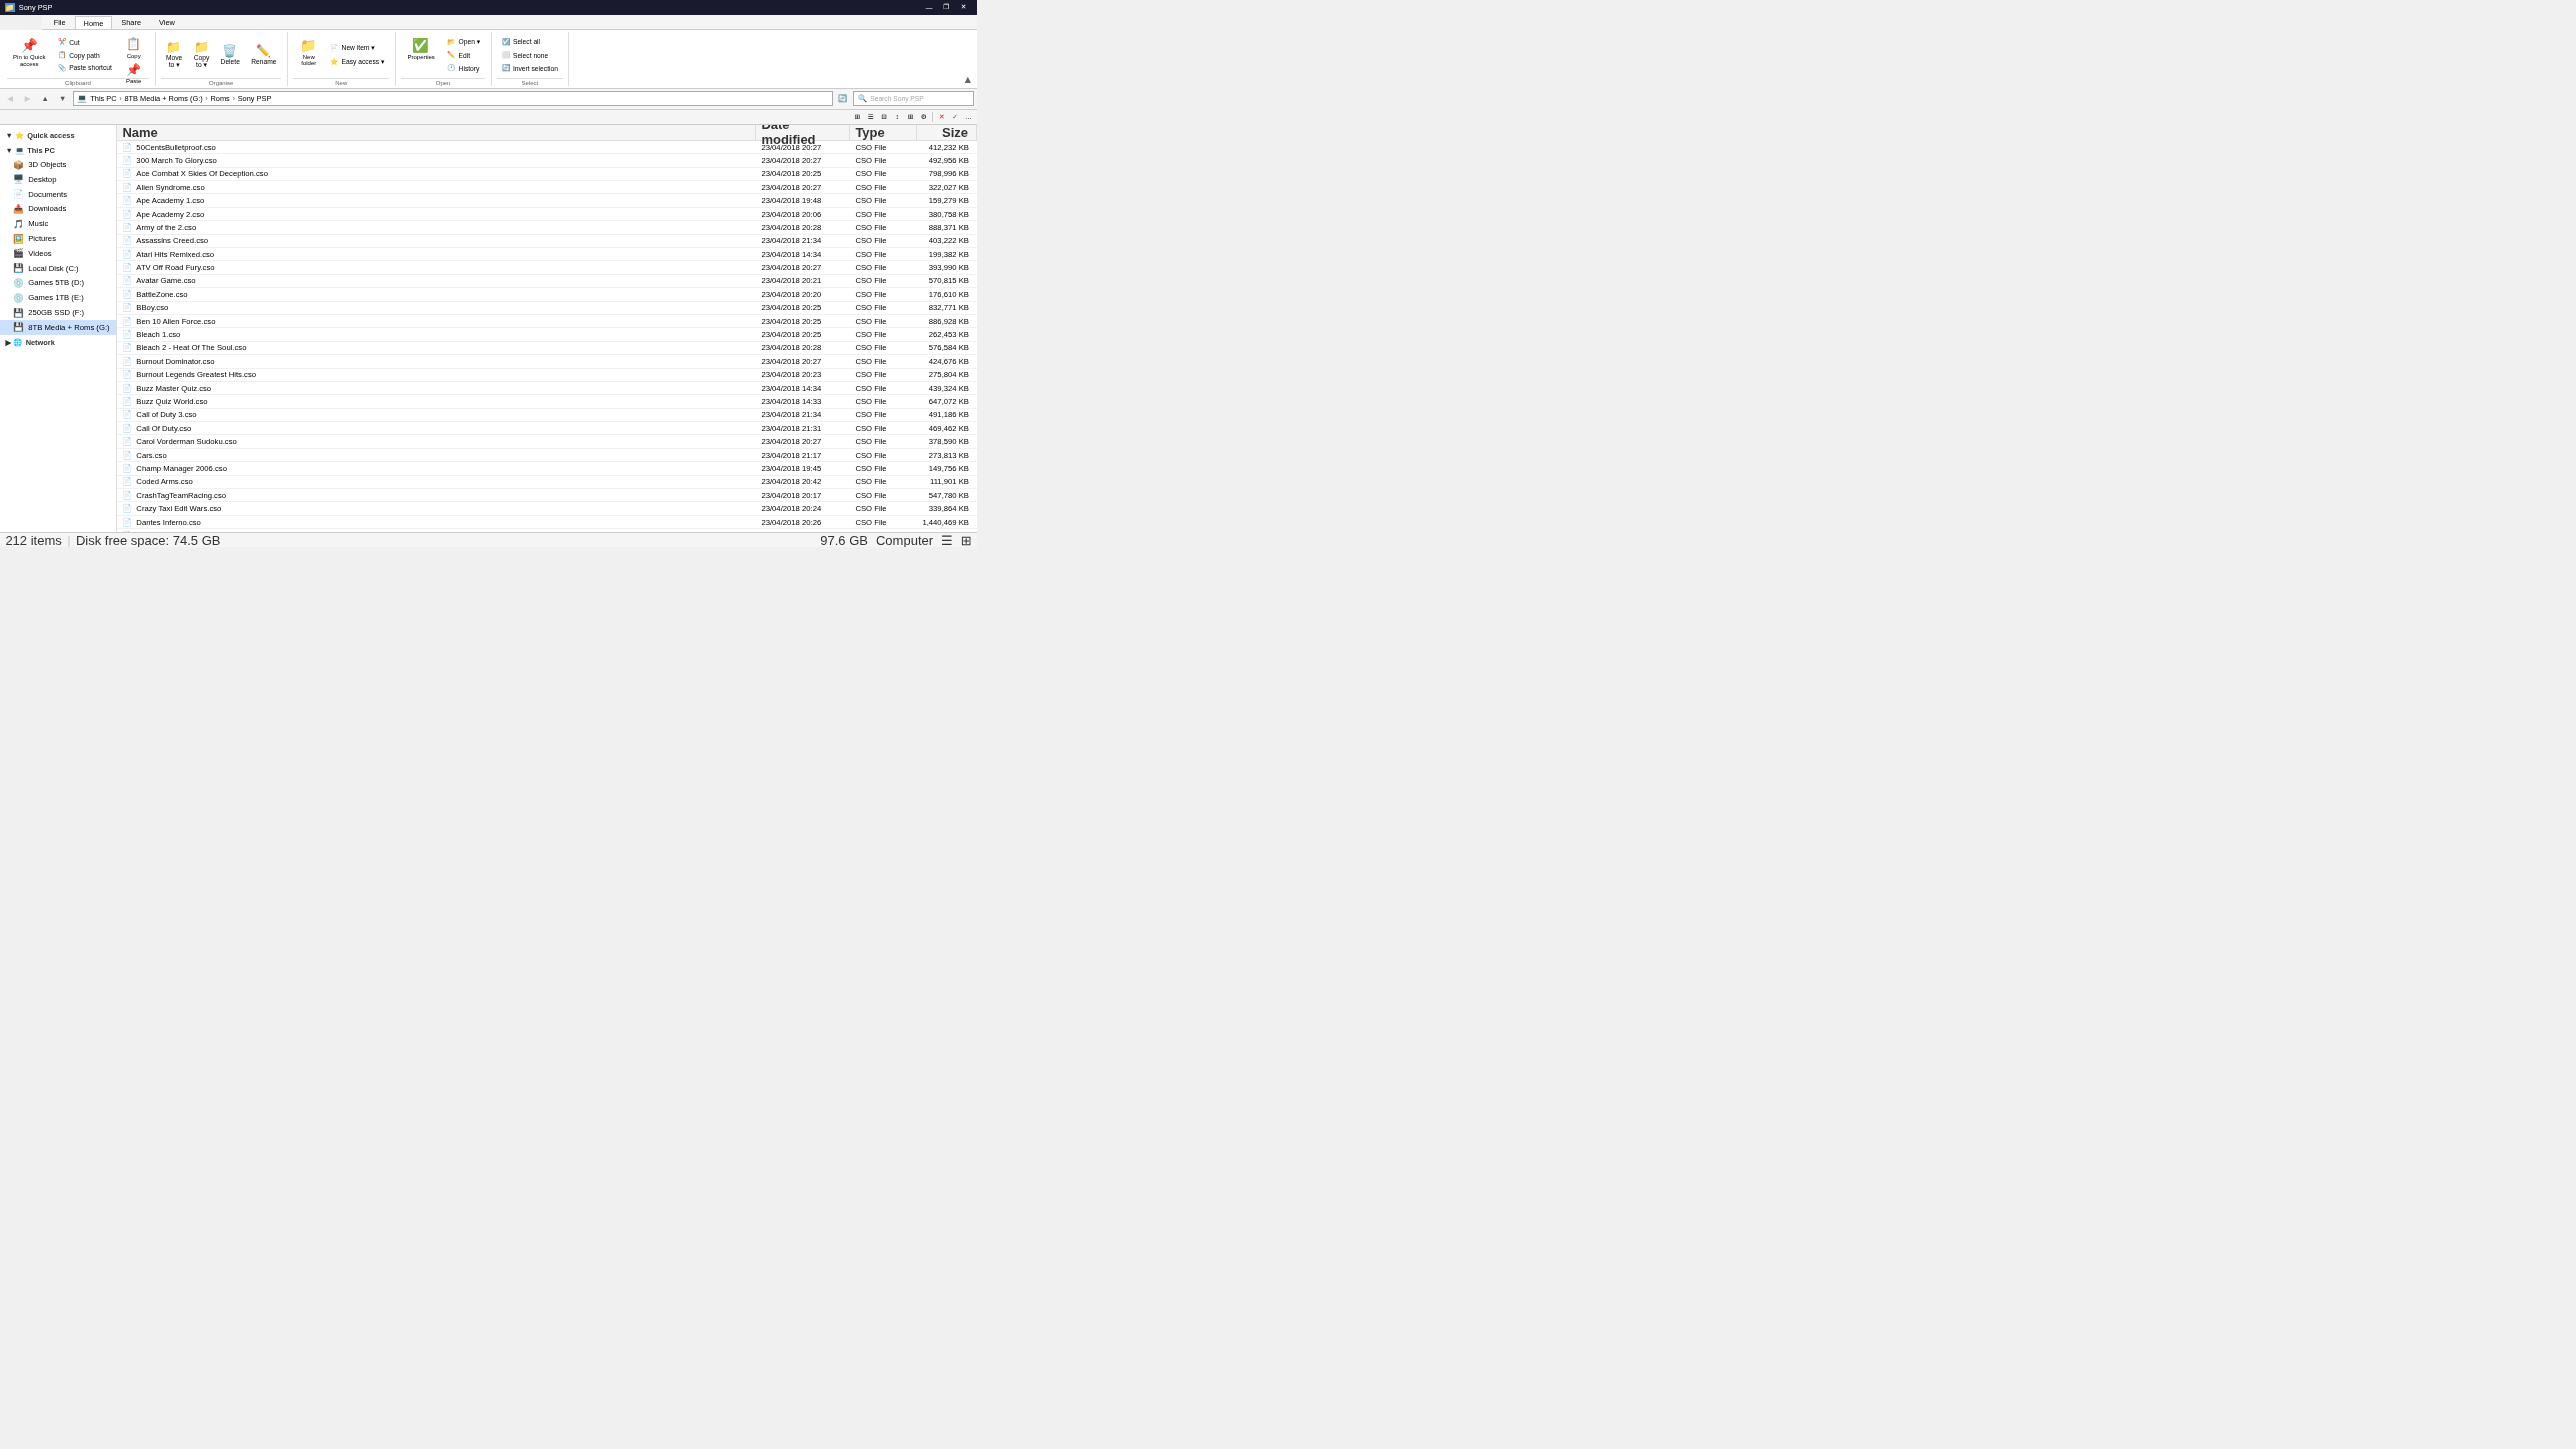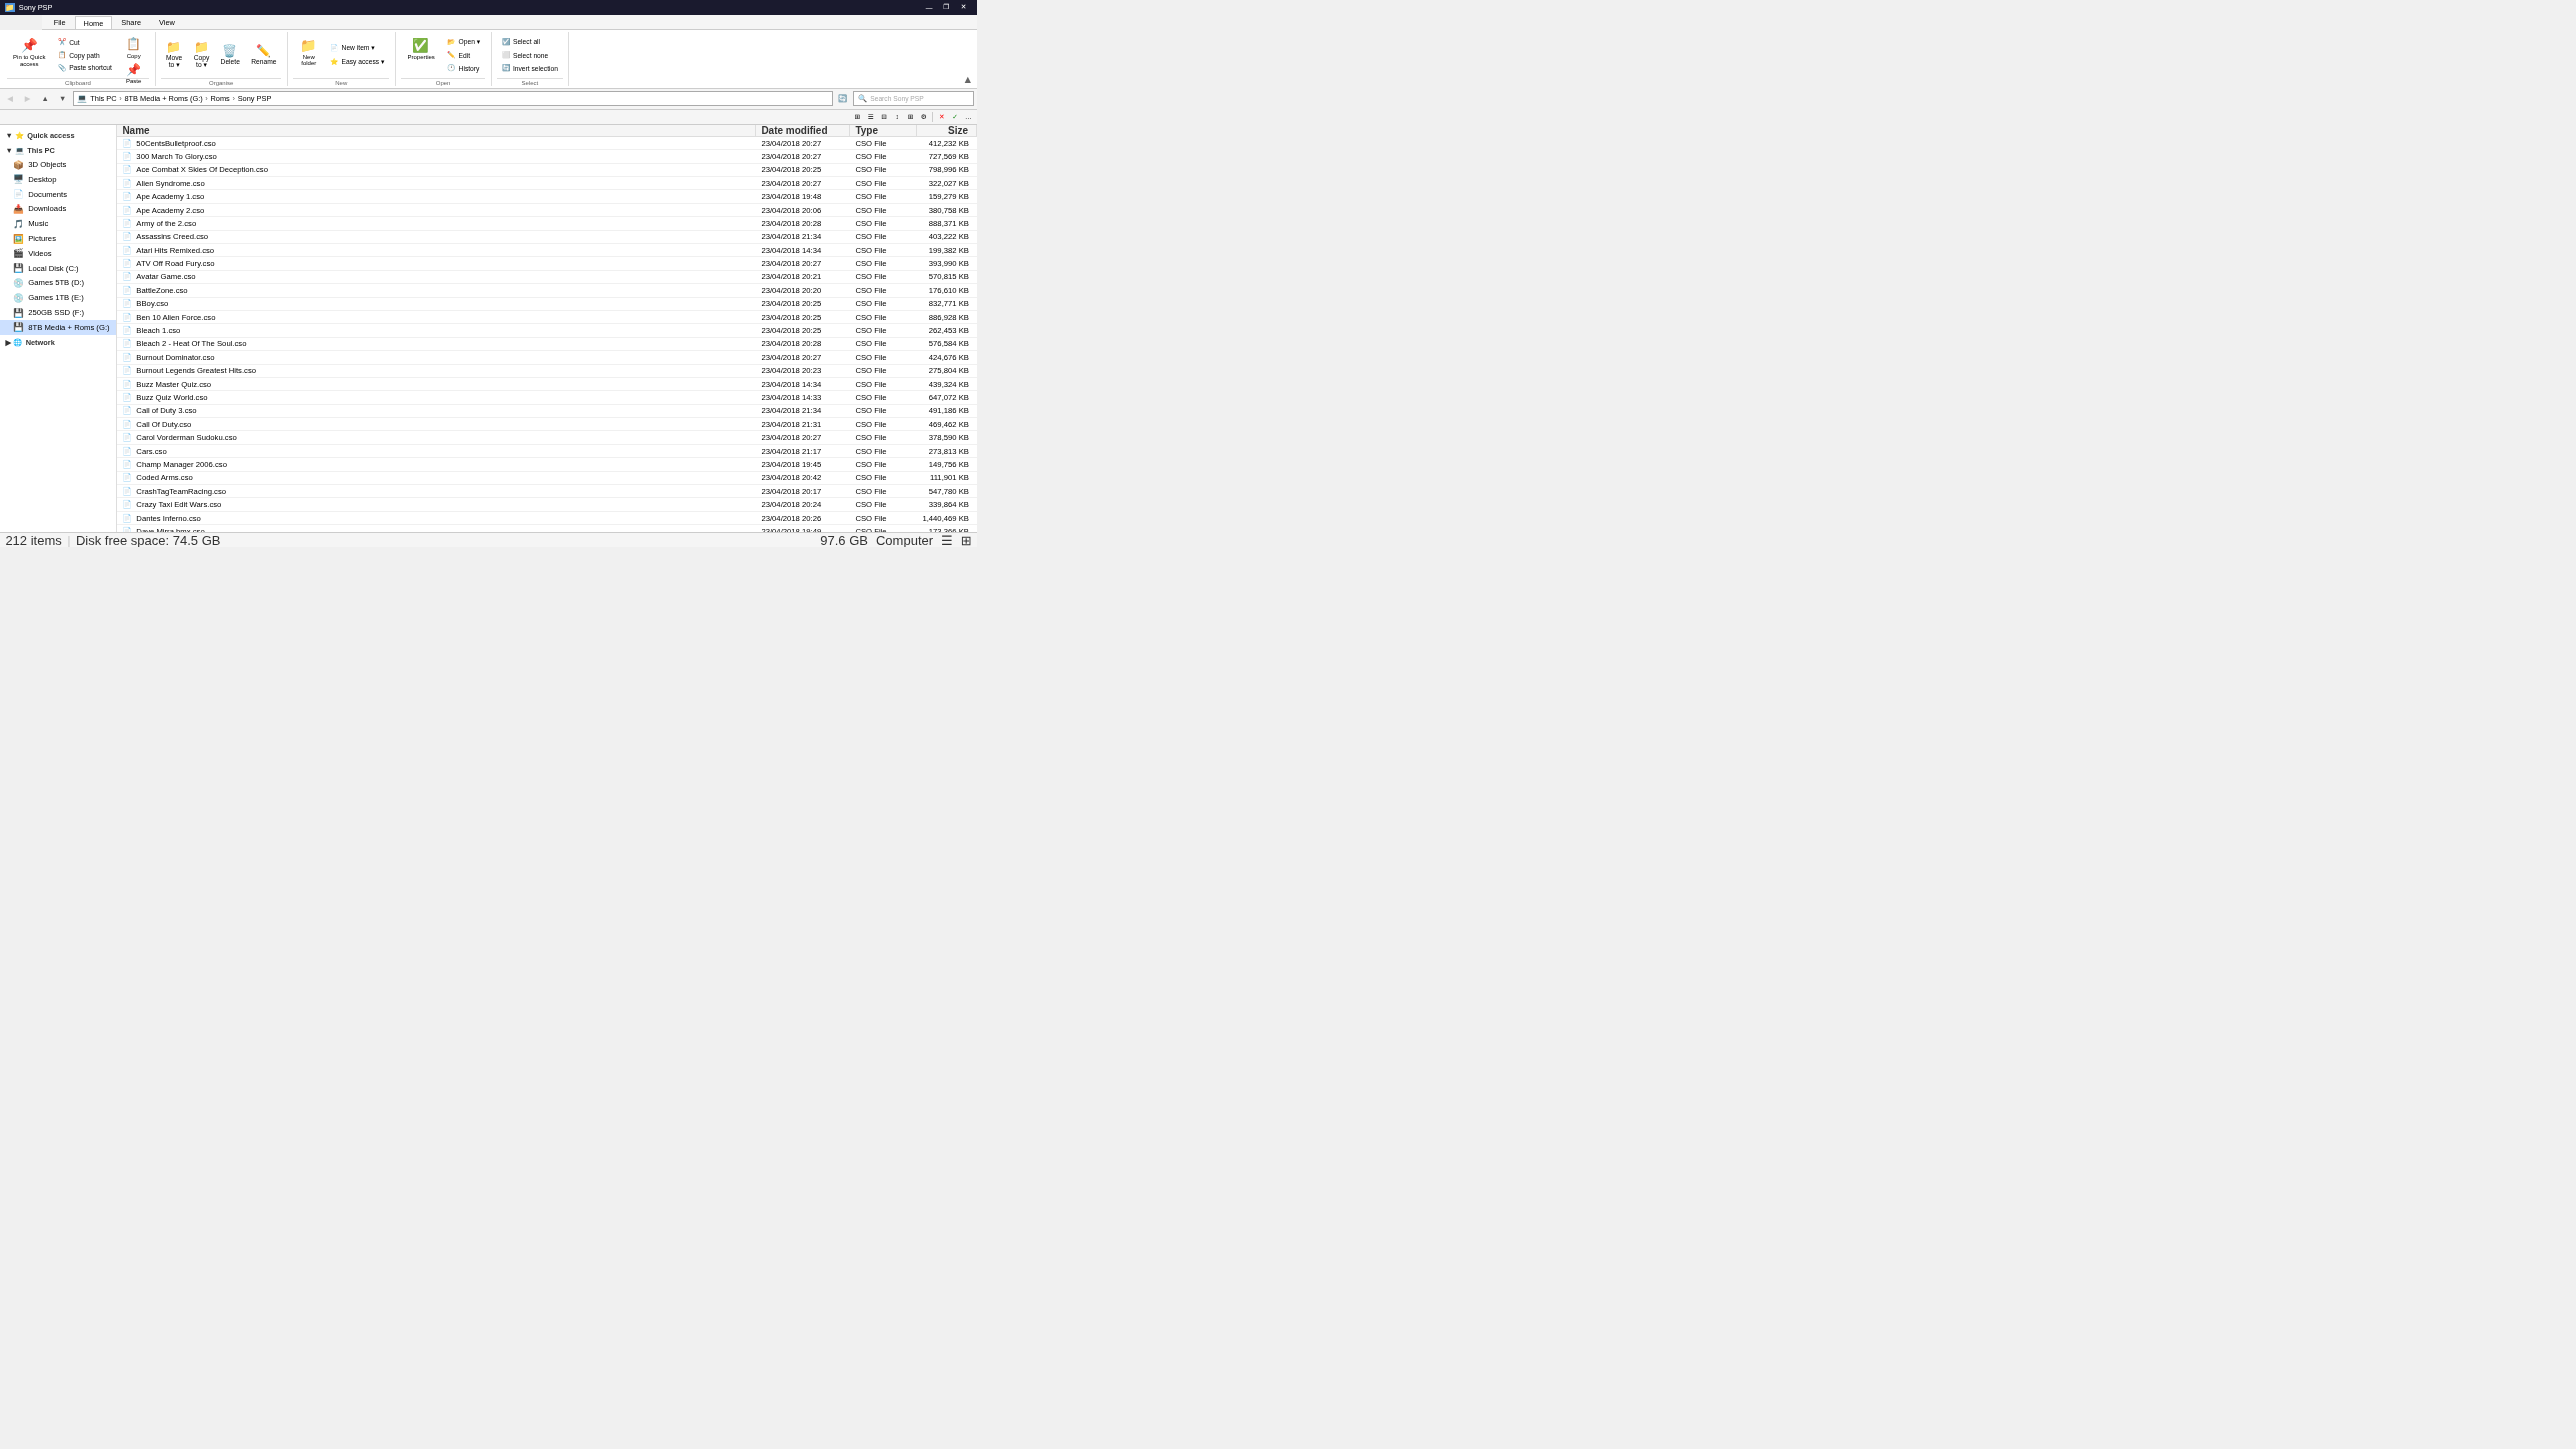--- a/index.html
+++ b/index.html
@@ -260,21 +260,21 @@
     }
     #column-header {
       display: flex;
       align-items: center;
       height: 16px;
       background: #f5f5f5;
       border-bottom: 0.7px solid #ddd;
       position: sticky;
       top: 0;
       z-index: 1;
-      font-size: 10px;
+      font-size: 13px;
       font-weight: 600;
       color: #333;
     }
     .col-header {
       padding: 0 5.4px;
       cursor: pointer;
       height: 100%;
       display: flex;
       align-items: center;
       border-right: 0.7px solid #ddd;
@@ -617,21 +617,21 @@
     <div class="file-cell type">CSO File</div>
     <div class="file-cell size">412,232 KB</div>
   </div>
         <div class="file-row">
     <div class="file-cell name">
       <span class="file-icon">📄</span>
       <span>300 March To Glory.cso</span>
     </div>
     <div class="file-cell date">23/04/2018 20:27</div>
     <div class="file-cell type">CSO File</div>
-    <div class="file-cell size">727,569 KB</div>
+    <div class="file-cell size">492,956 KB</div>
   </div>
         <div class="file-row">
     <div class="file-cell name">
       <span class="file-icon">📄</span>
       <span>Ace Combat X Skies Of Deception.cso</span>
     </div>
     <div class="file-cell date">23/04/2018 20:25</div>
     <div class="file-cell type">CSO File</div>
     <div class="file-cell size">798,996 KB</div>
   </div>

